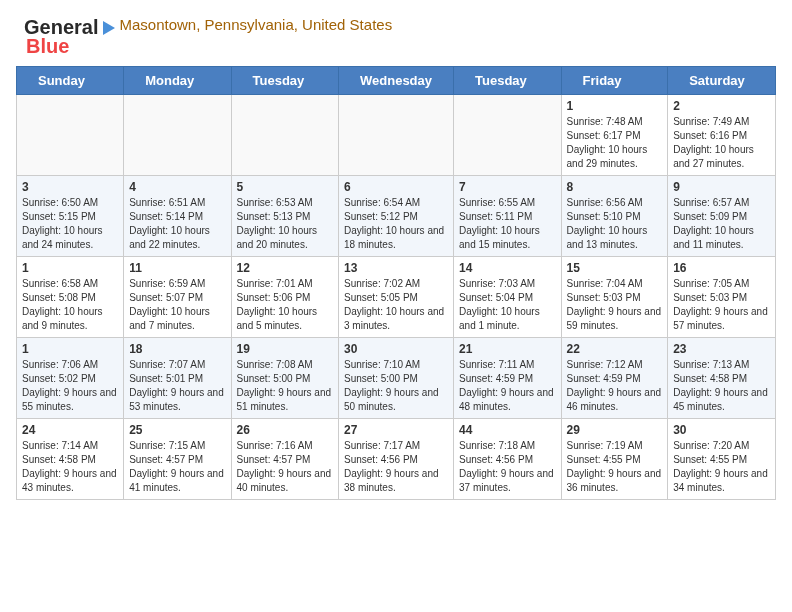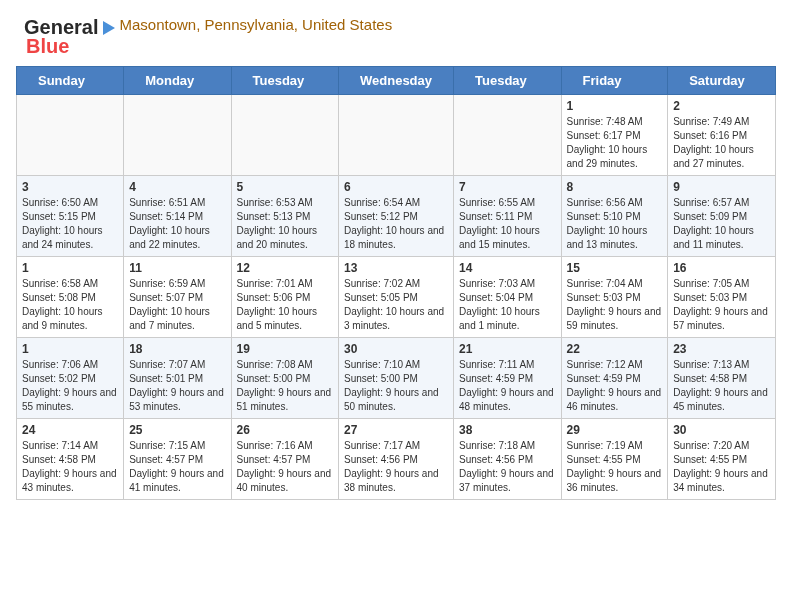--- a/index.html
+++ b/index.html
@@ -231,21 +231,21 @@
         </td>
         <td>
           <span class="day-num">26</span>
           <div class="day-info">Sunrise: 7:16 AM<br>Sunset: 4:57 PM<br>Daylight: 9 hours and 40 minutes.</div>
         </td>
         <td>
           <span class="day-num">27</span>
           <div class="day-info">Sunrise: 7:17 AM<br>Sunset: 4:56 PM<br>Daylight: 9 hours and 38 minutes.</div>
         </td>
         <td>
-          <span class="day-num">38</span>
+          <span class="day-num">44</span>
           <div class="day-info">Sunrise: 7:18 AM<br>Sunset: 4:56 PM<br>Daylight: 9 hours and 37 minutes.</div>
         </td>
         <td>
           <span class="day-num">29</span>
           <div class="day-info">Sunrise: 7:19 AM<br>Sunset: 4:55 PM<br>Daylight: 9 hours and 36 minutes.</div>
         </td>
         <td>
           <span class="day-num">30</span>
           <div class="day-info">Sunrise: 7:20 AM<br>Sunset: 4:55 PM<br>Daylight: 9 hours and 34 minutes.</div>
         </td>

